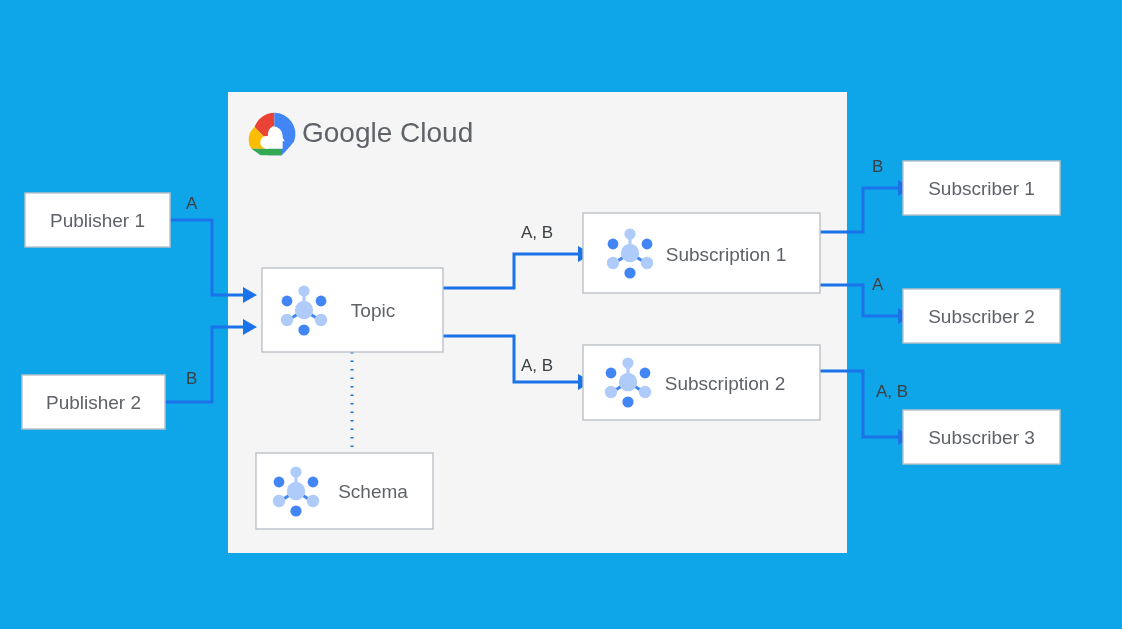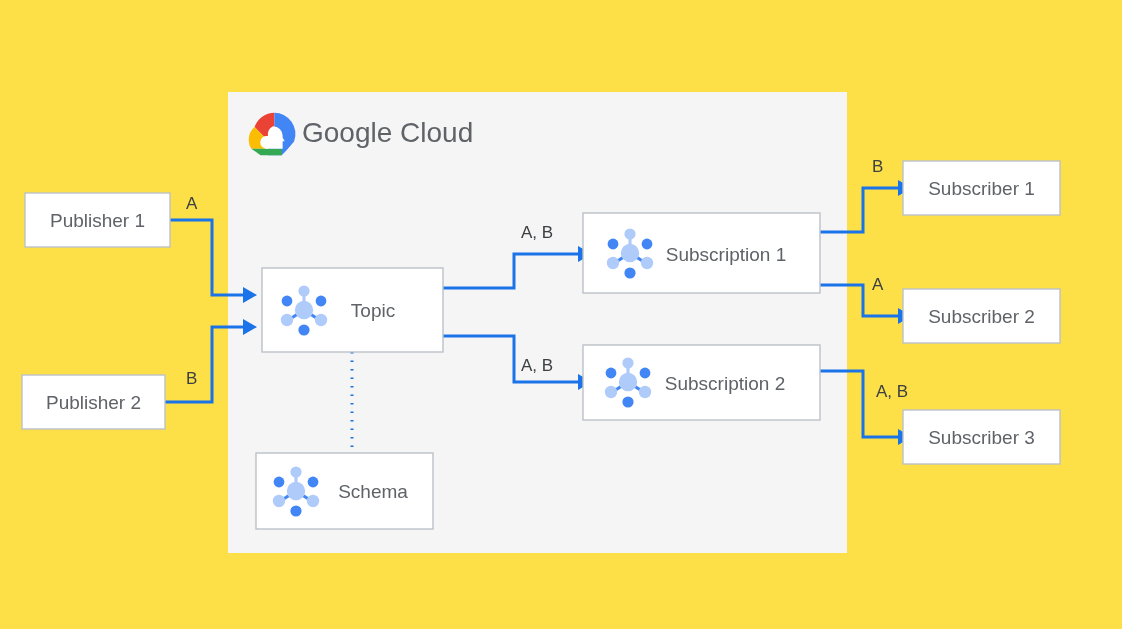--- a/index.html
+++ b/index.html
@@ -7,21 +7,21 @@
     padding: 0;
     background: #ffffff;
   }
   body {
     font-family: "Liberation Sans", sans-serif;
   }
   #canvas {
     position: relative;
     width: 1122px;
     height: 629px;
-    background: #fde047;
+    background: #0ea5e9;
     overflow: hidden;
   }
   #diagram-svg {
     position: absolute;
     left: 0;
     top: 0;
     width: 1122px;
     height: 629px;
   }
   .node-label {

